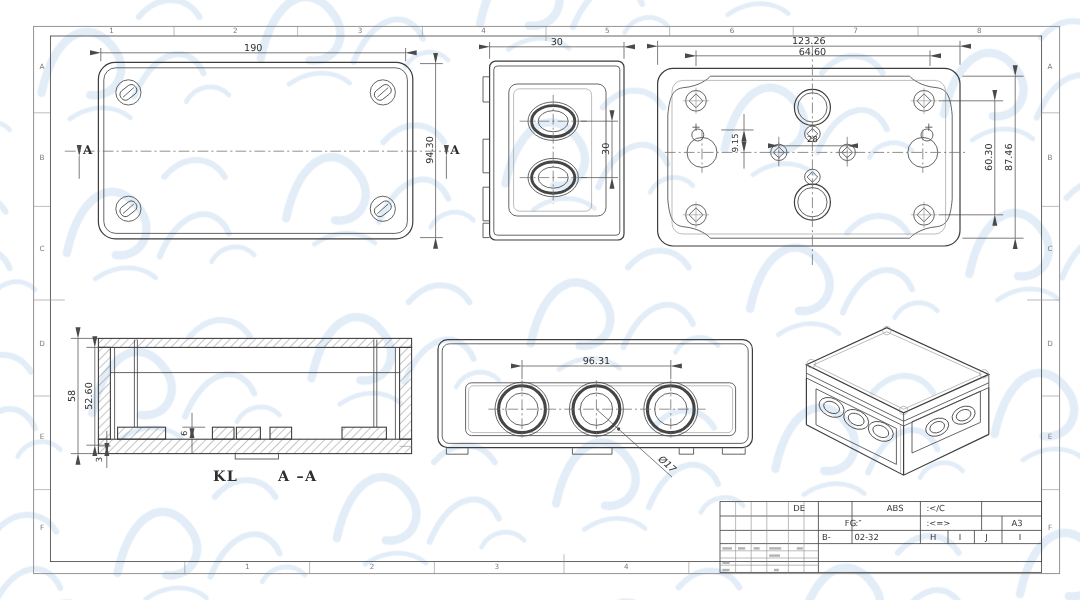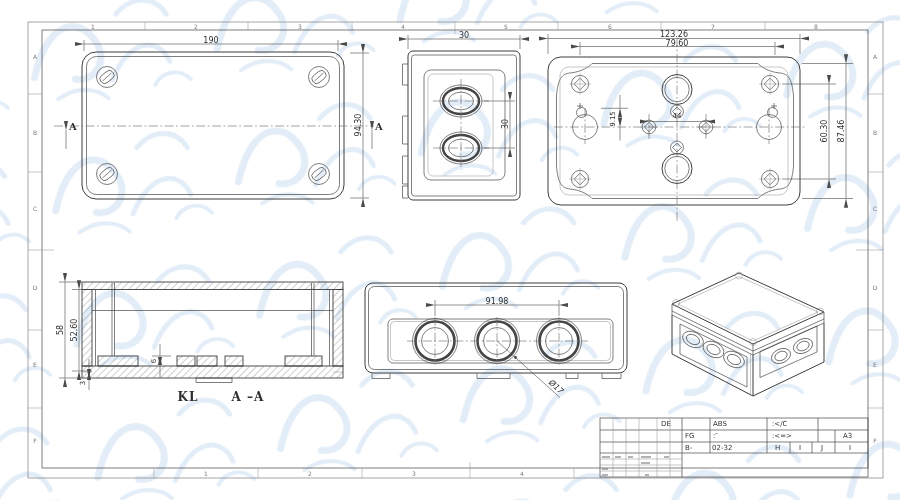--- a/index.html
+++ b/index.html
@@ -276,40 +276,40 @@
 
 <div class="t" style="left:211px;top:40px">190</div>
 <div class="t r90" style="left:358px;top:125px">94.30</div>
 <div class="t serif" style="left:73px;top:126px">A</div>
 <div class="t serif" style="left:379px;top:126px">A</div>
 
 <div class="t" style="left:464px;top:35px">30</div>
 <div class="t r90" style="left:505px;top:124px">30</div>
 
 <div class="t" style="left:674px;top:34px">123.26</div>
-<div class="t" style="left:677px;top:42.5px">79.60</div>
-<div class="t sm" style="left:677px;top:116px">44</div>
+<div class="t" style="left:677px;top:42.5px">64.60</div>
+<div class="t sm" style="left:677px;top:116px">28</div>
 <div class="t sm r90" style="left:613px;top:119px">9.15</div>
 <div class="t r90" style="left:824px;top:131px">60.30</div>
 <div class="t r90" style="left:841px;top:131px">87.46</div>
 
 <div class="t r90" style="left:60px;top:330px">58</div>
 <div class="t r90" style="left:74px;top:330px">52.60</div>
 <div class="t sm r90" style="left:154px;top:361px">6</div>
 <div class="t sm r90" style="left:83px;top:383px">3</div>
 <div class="t serif big" style="left:188px;top:397px">KL</div>
 <div class="t serif big" style="left:248px;top:397px">A –A</div>
 
-<div class="t" style="left:497px;top:301px">91.98</div>
+<div class="t" style="left:497px;top:301px">96.31</div>
 <div class="t r42" style="left:556px;top:387px">Ø17</div>
 
 <div class="tb" style="left:661px;top:420px">DE</div>
-<div class="tb" style="left:685px;top:432px">FG</div>
+<div class="tb" style="left:704px;top:432px">FG</div>
 <div class="tb" style="left:685px;top:443.5px">B-</div>
-<div class="tb" style="left:713px;top:420px">ABS</div>
+<div class="tb" style="left:739px;top:420px">ABS</div>
 <div class="tb" style="left:713px;top:432px">:″</div>
 <div class="tb" style="left:712px;top:443.5px">02-32</div>
 <div class="tb" style="left:772px;top:420px">:&lt;/C</div>
 <div class="tb" style="left:772px;top:432px">:&lt;=&gt;</div>
 <div class="tb" style="left:843px;top:432px">A3</div>
 <div class="tb" style="left:775px;top:443.5px">H</div>
 <div class="tb" style="left:799px;top:443.5px">I</div>
 <div class="tb" style="left:821px;top:443.5px">J</div>
 <div class="tb" style="left:849px;top:443.5px">I</div>
 

